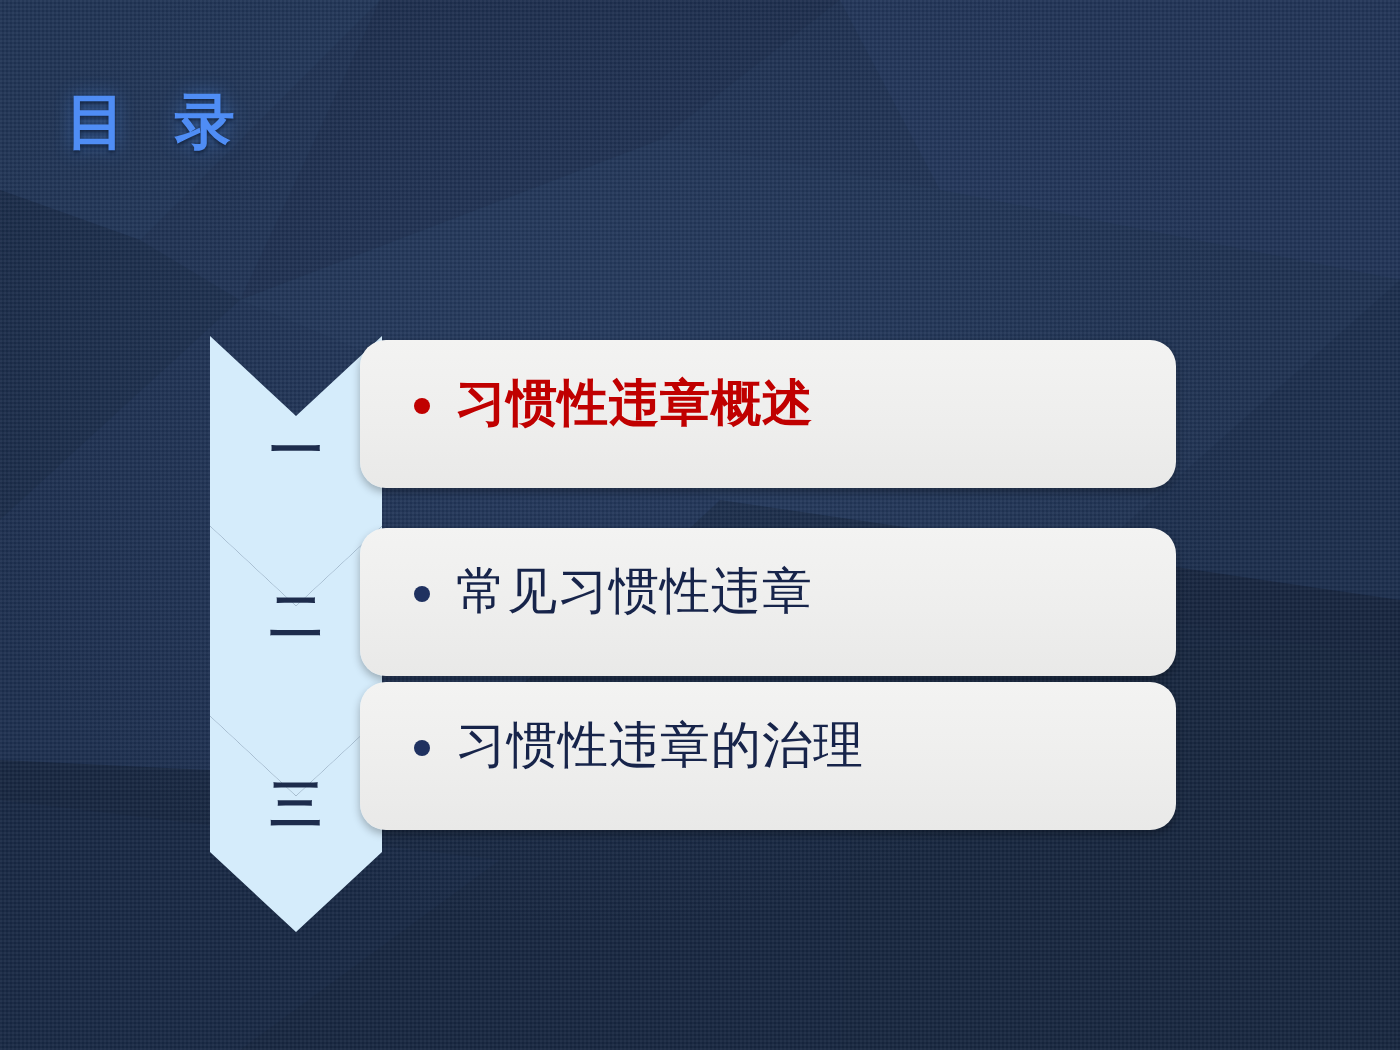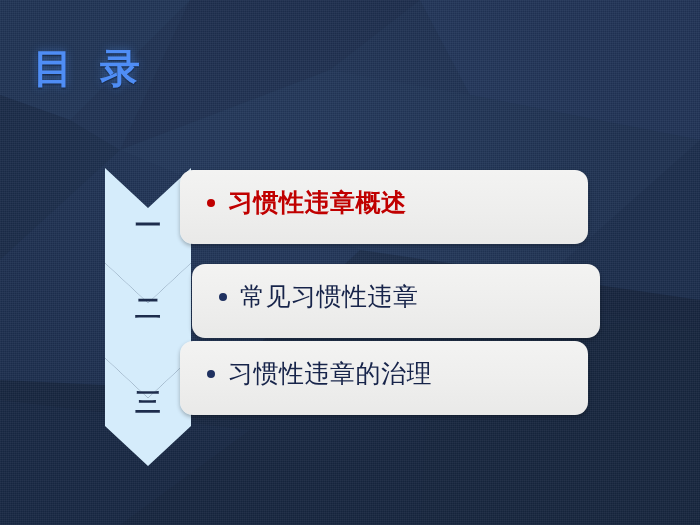--- a/index.html
+++ b/index.html
@@ -39,21 +39,21 @@
     inset: 0;
     background: radial-gradient(ellipse at 42% 38%, rgba(60,92,140,0.22) 0%, rgba(30,48,80,0.0) 58%);
     pointer-events: none;
   }
 
   
   #title {
     position: absolute;
     left: 33px;
     top: 41px;
-    font-size: 40px;
+    font-size: 30px;
     font-weight: bold;
     letter-spacing: 8px;
     color: #4f8df5;
     text-shadow: 0 1px 2px rgba(10,20,40,0.75), 0 0 9px rgba(80,150,255,0.45);
     white-space: nowrap;
   }
 
   
   #ribbon {
     position: absolute;
@@ -157,21 +157,21 @@
   <div class="numeral" style="left:105px; top:295px;">二</div>
   <div class="numeral" style="left:105px; top:389px;">三</div>
 
   <div class="panel" style="top:170px;">
     <div class="panel-row item-active">
       <span class="bullet"></span>
       <span class="item-label">习惯性违章概述</span>
     </div>
   </div>
 
-  <div class="panel" style="top:264px;margin-left:12px;">
+  <div class="panel" style="top:264px;">
     <div class="panel-row item-normal">
       <span class="bullet"></span>
       <span class="item-label">常见习惯性违章</span>
     </div>
   </div>
 
   <div class="panel" style="top:341px;">
     <div class="panel-row item-normal">
       <span class="bullet"></span>
       <span class="item-label">习惯性违章的治理</span>

